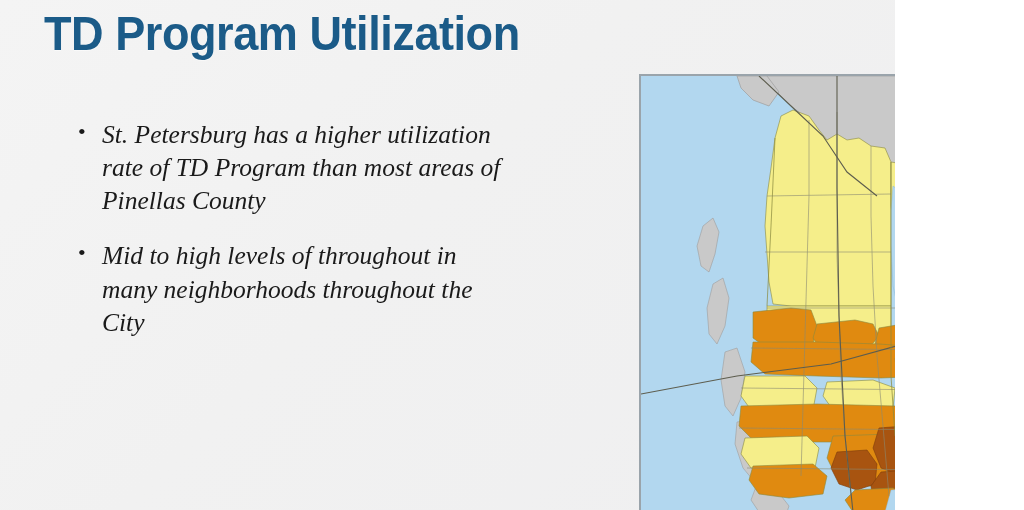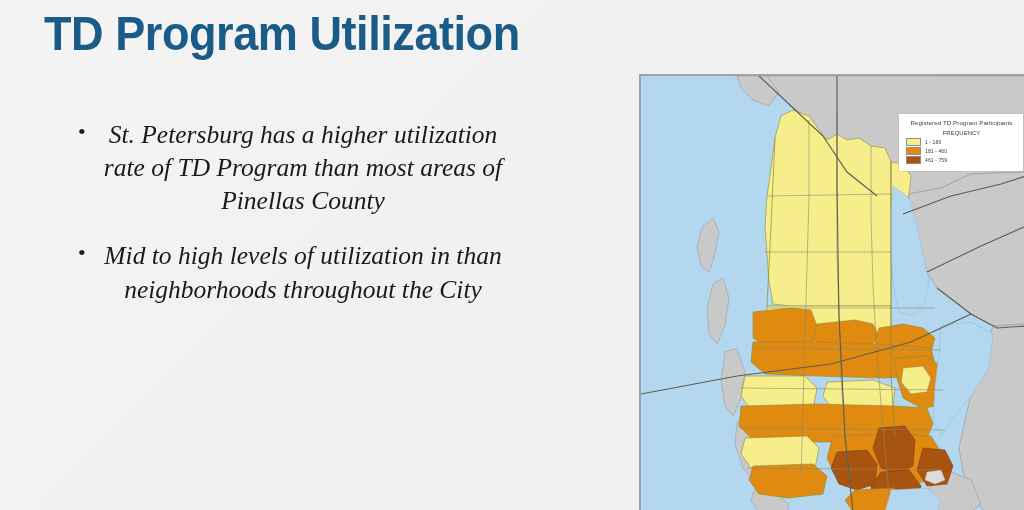--- a/index.html
+++ b/index.html
@@ -6,25 +6,24 @@
   html, body {
     margin: 0;
     padding: 0;
     background: #ffffff;
   }
   body {
     font-family: "Liberation Serif", serif;
   }
   .slide {
     position: relative;
-    width: 1024px;
+    width: 895px;
     height: 510px;
     background: linear-gradient(135deg, #f4f4f4 0%, #f1f1f1 45%, #efeff0 100%);
     overflow: hidden;
-    text-align: center;
   }
   
   .slide-title {
     position: absolute;
     left: 44px;
     top: 8px;
     font-family: "Liberation Sans", sans-serif;
     font-weight: bold;
     font-size: 49px;
     line-height: 1.05;
@@ -138,21 +137,21 @@
 
   <div class="slide-title">TD Program Utilization</div>
 
   <ul class="bullet-list">
     <li class="bullet-item">
       <span class="bullet-dot">•</span>
       <span class="bullet-text">St. Petersburg has a higher utilization rate of TD Program than most areas of Pinellas County</span>
     </li>
     <li class="bullet-item">
       <span class="bullet-dot">•</span>
-      <span class="bullet-text">Mid to high levels of utilization in than neighborhoods throughout the City</span>
+      <span class="bullet-text">Mid to high levels of throughout in many neighborhoods throughout the City</span>
     </li>
   </ul>
 
   <div class="map-panel">
     <svg class="map-svg" viewBox="0 0 385 436" preserveAspectRatio="none">
 
       <rect x="0" y="0" width="385" height="436" fill="#b2d7ef"></rect>
 
       <g>
 

